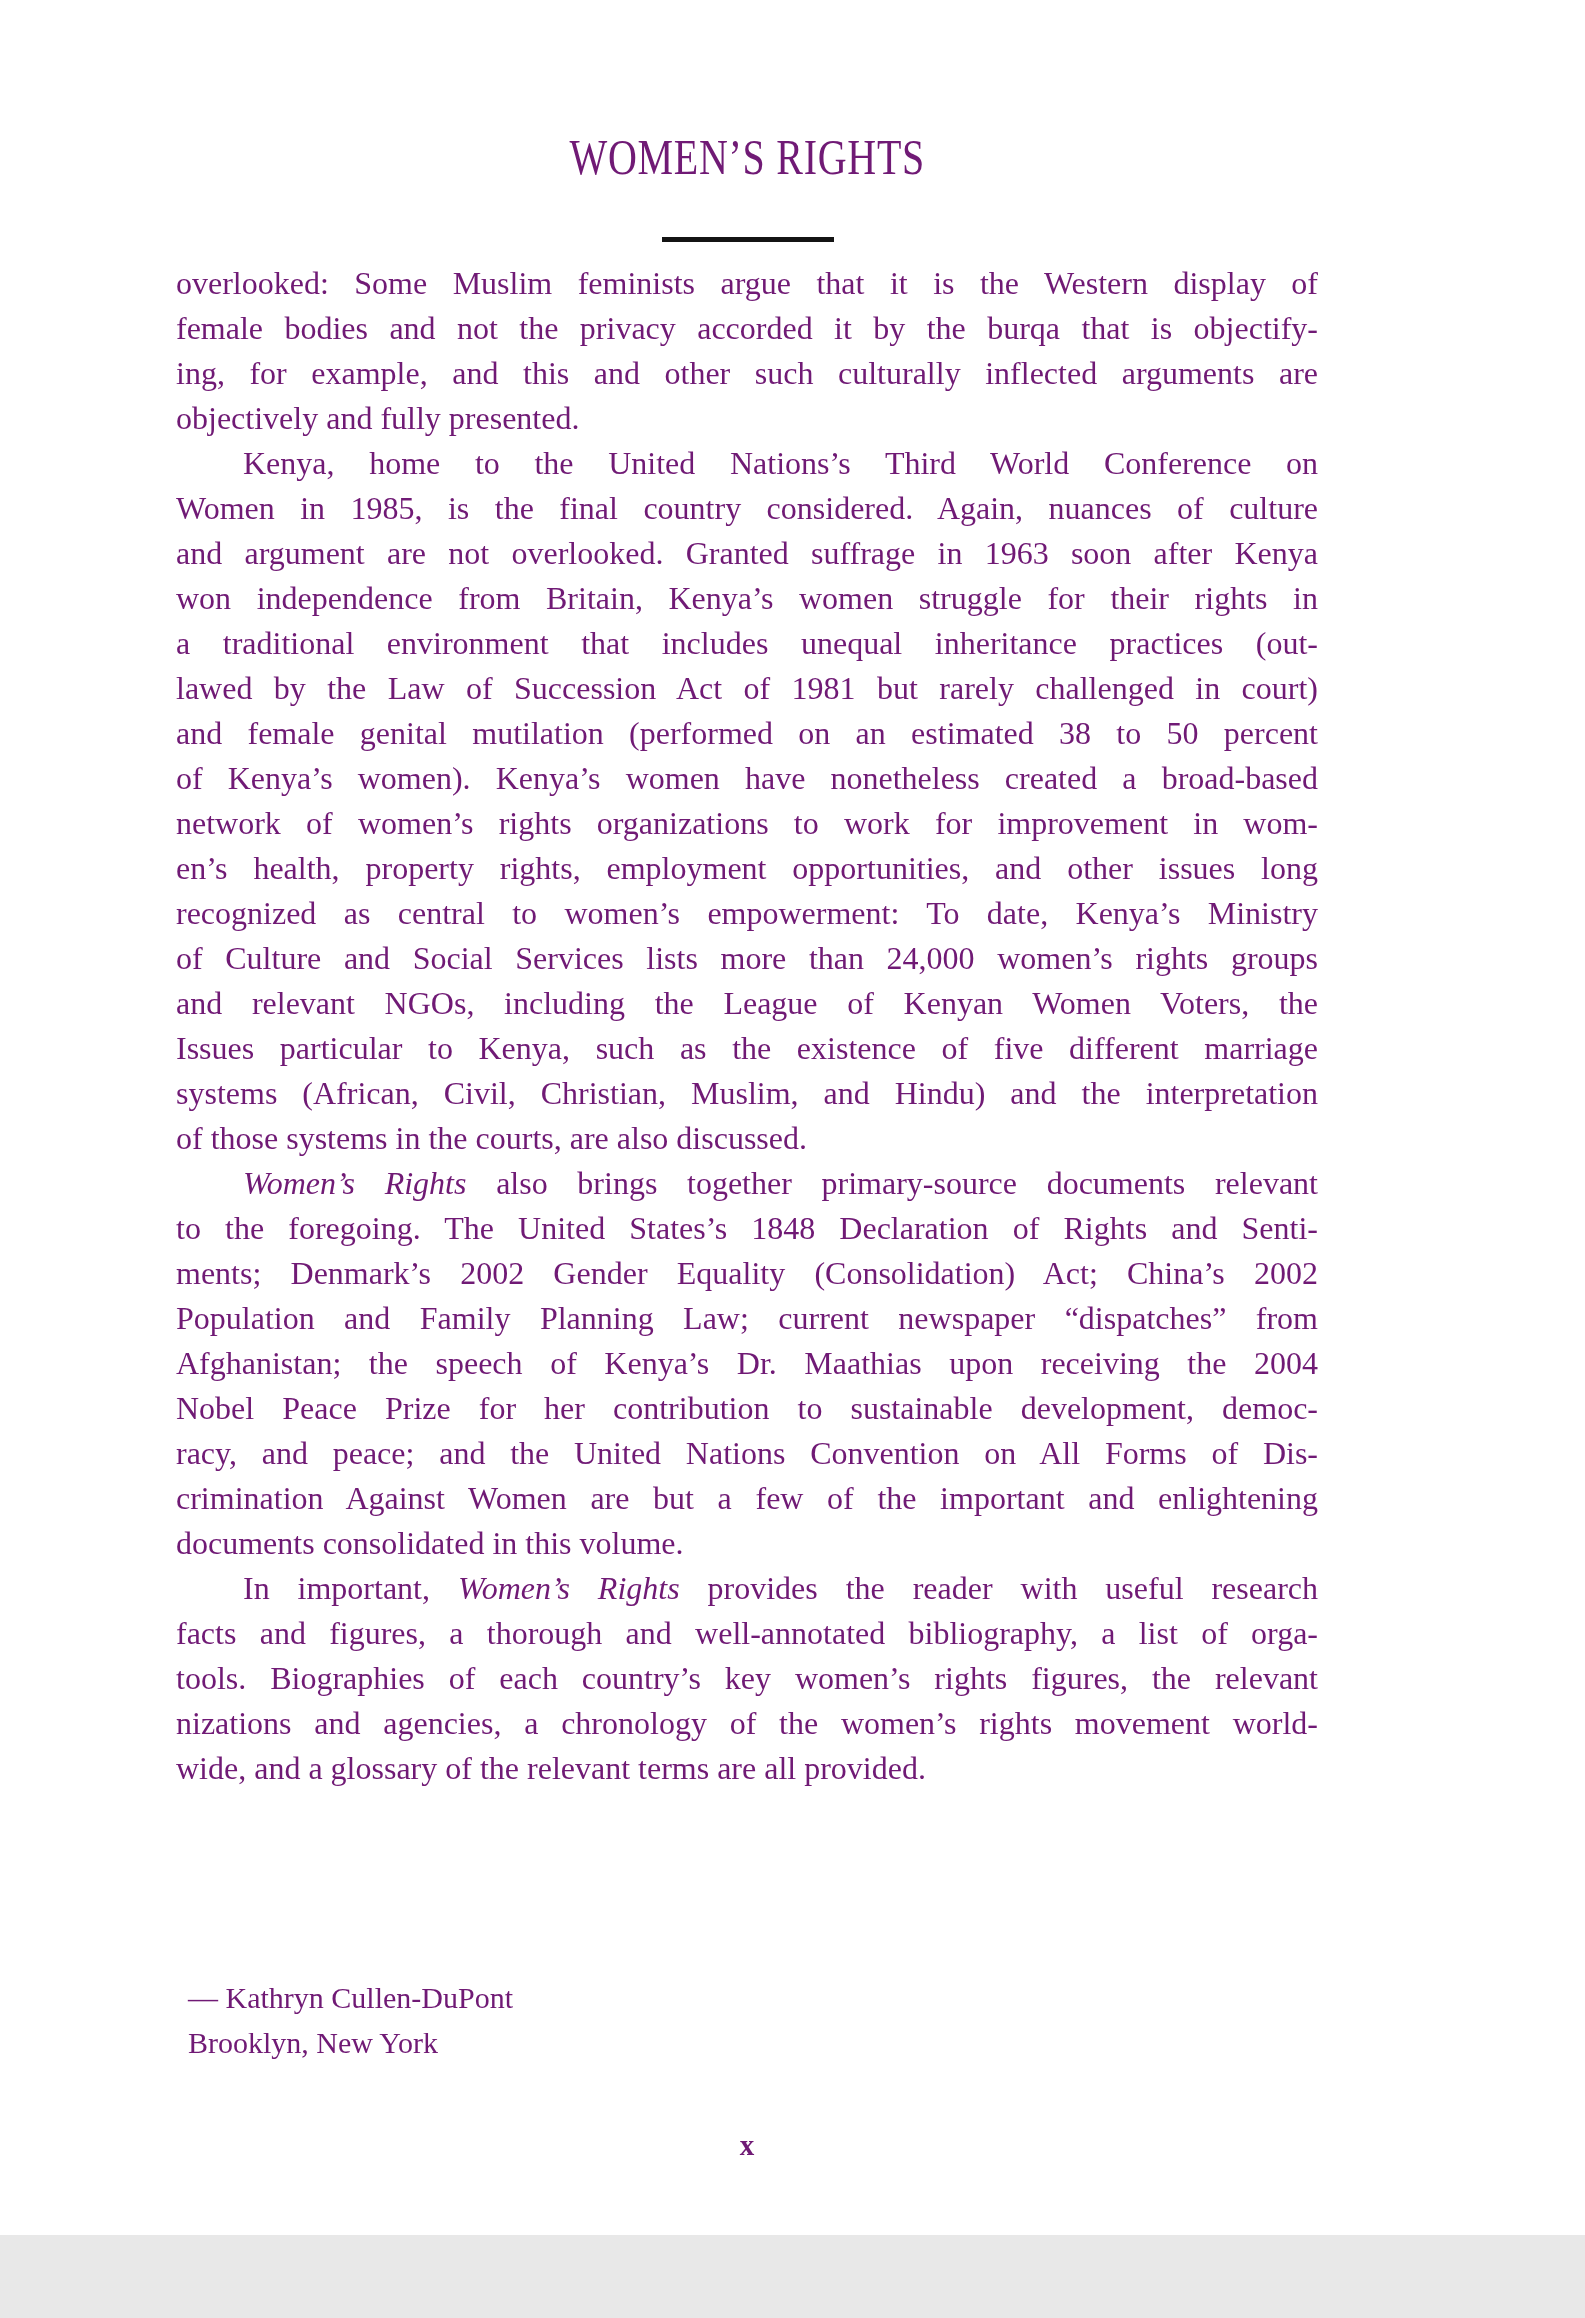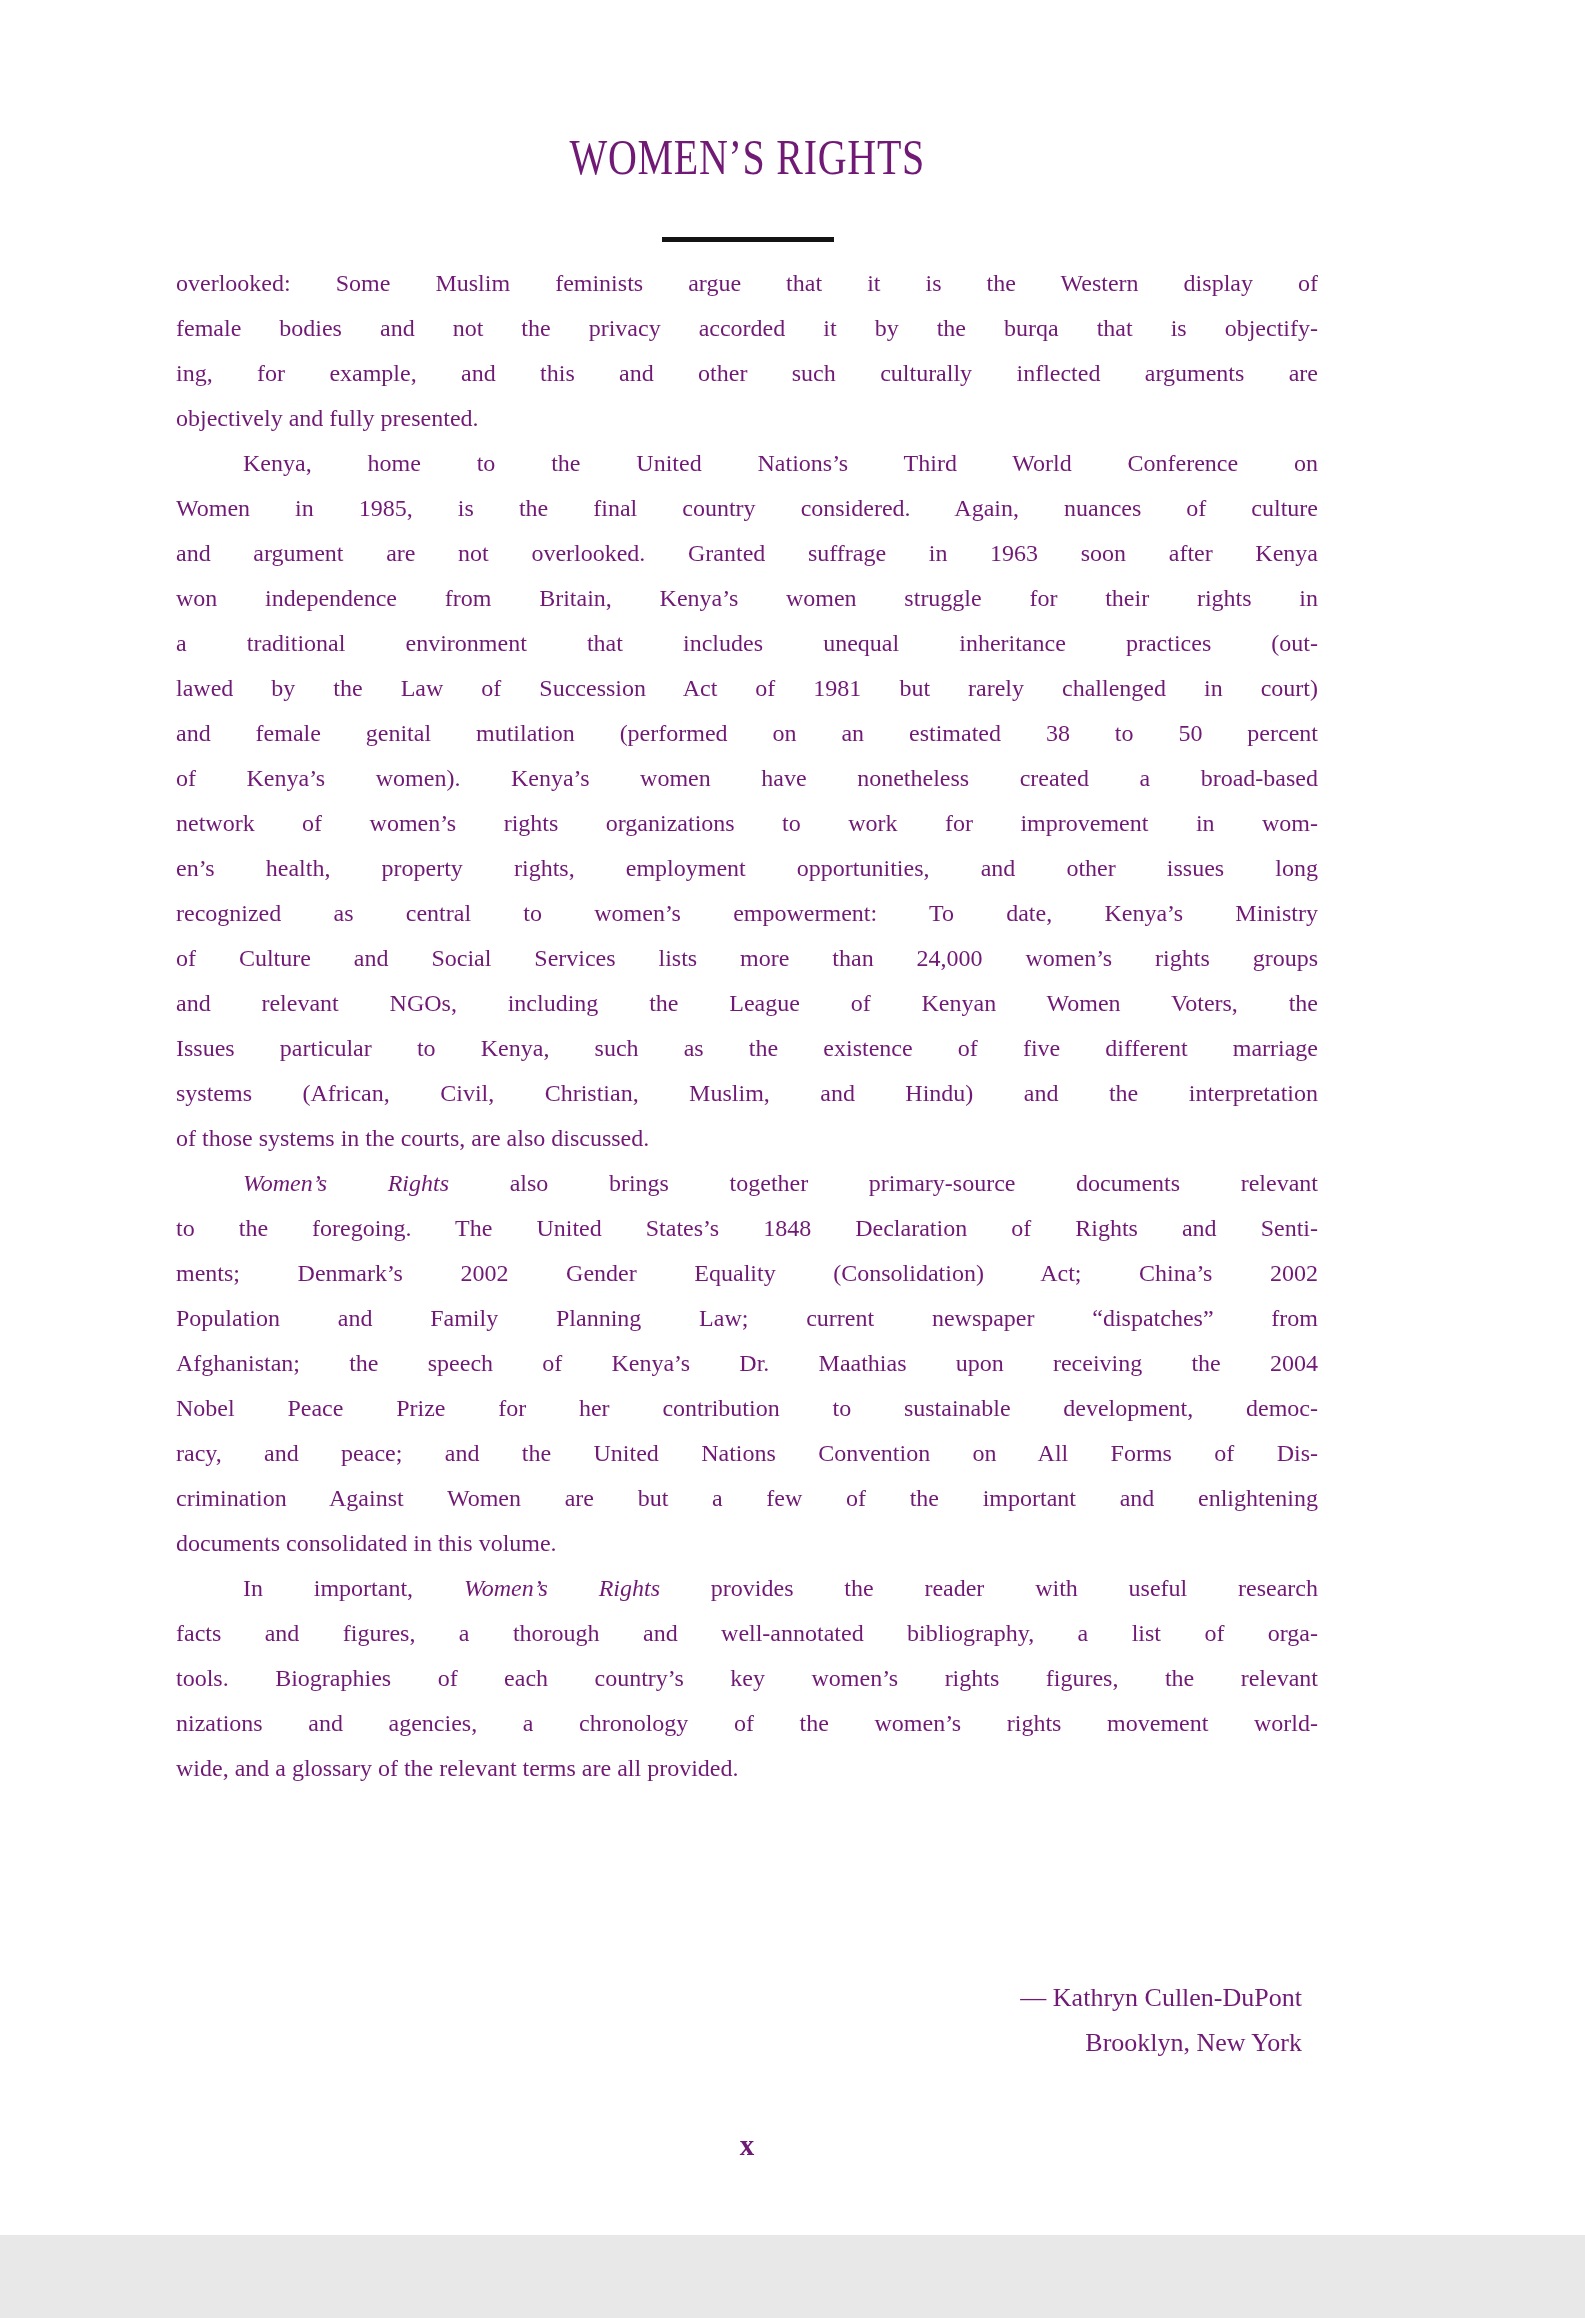--- a/index.html
+++ b/index.html
@@ -36,41 +36,41 @@
     left: 662px;
     width: 172px;
     height: 5.2px;
     background: #141414;
   }
   .body-text {
     position: absolute;
     top: 261px;
     left: 176px;
     width: 1142px;
-    font-size: 24px;
+    font-size: 32px;
     line-height: 45px;
   }
   .para { margin: 0; }
   .line {
     text-align: justify;
     text-align-last: justify;
     white-space: normal;
     height: 45px;
     overflow: hidden;
   }
   .line.last { text-align-last: left; }
   .line.indent { text-indent: 67px; }
   .line em { font-style: italic; }
   .signature {
     position: absolute;
     top: 1975px;
-    left: 160px;
+    left: 188px;
     width: 1142px;
-    text-align: right;
-    font-size: 26px;
+    text-align: left;
+    font-size: 30px;
     line-height: 45px;
   }
   .page-number {
     position: absolute;
     top: 2123px;
     left: 176px;
     width: 1142px;
     text-align: center;
     font-size: 29px;
     font-weight: bold;

